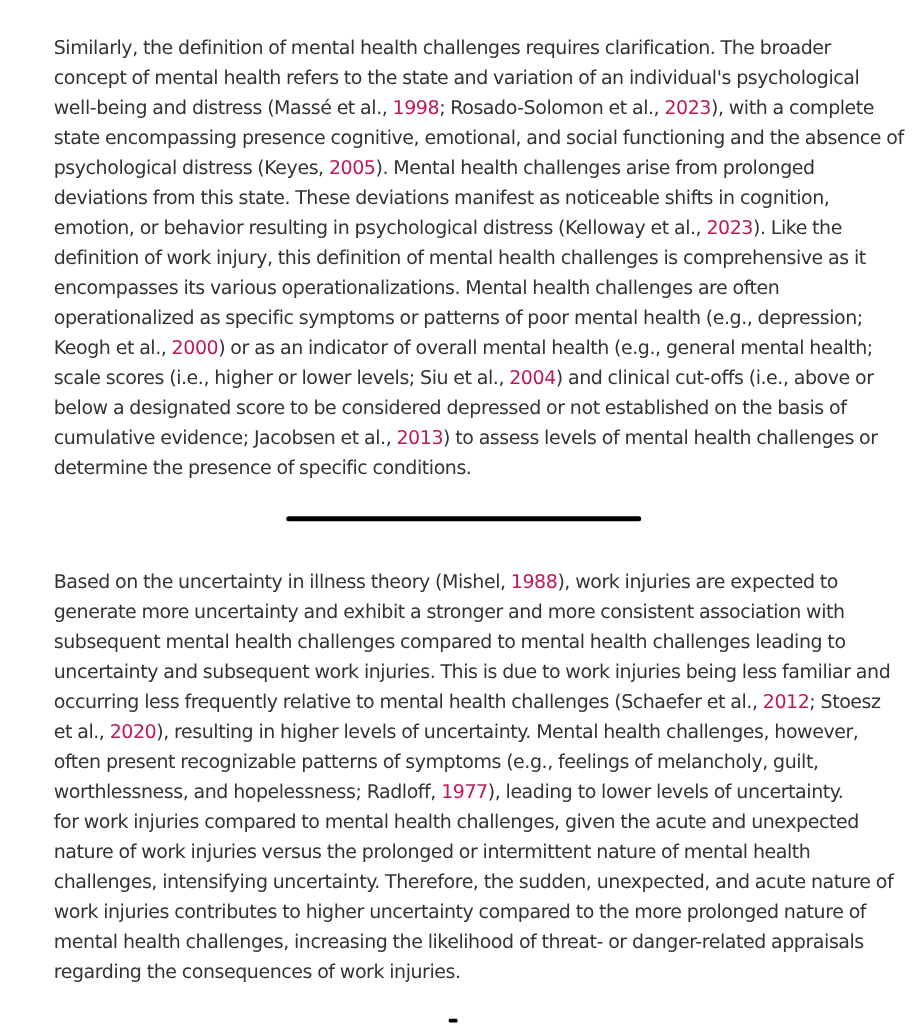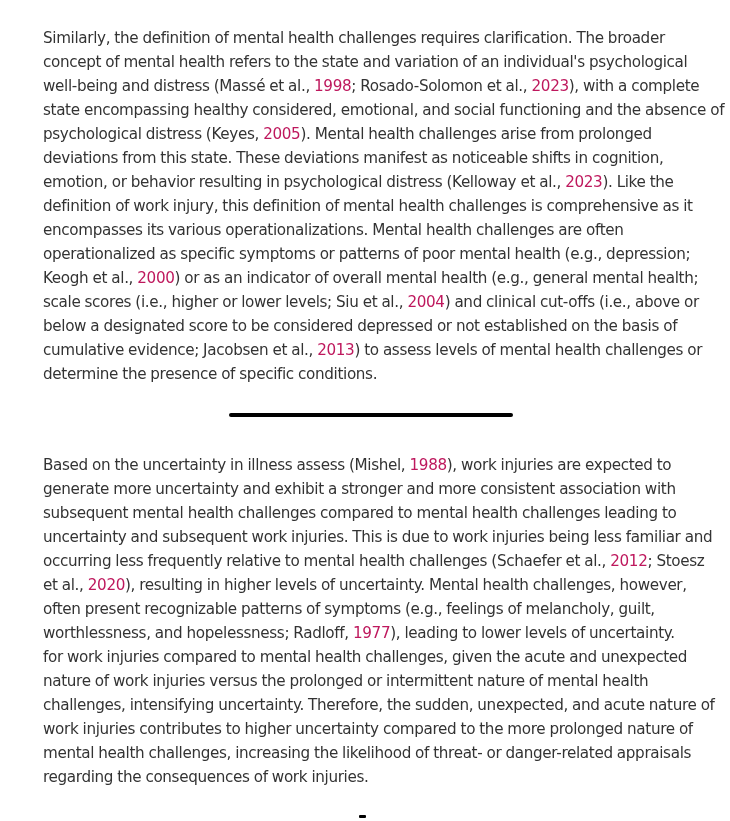--- a/index.html
+++ b/index.html
@@ -54,38 +54,38 @@
     border-radius: 1px;
   }
 </style>
 </head>
 <body>
 
 <div class="para" id="para-1">
     <span class="line"><span>Similarly, the definition of mental health challenges requires clarification. The broader</span></span>
     <span class="line"><span>concept of mental health refers to the state and variation of an individual's psychological</span></span>
     <span class="line"><span>well-being and distress (Massé et al., </span><a class="cite">1998</a><span>; Rosado-Solomon et al., </span><a class="cite">2023</a><span>), with a complete</span></span>
-    <span class="line"><span>state encompassing healthy considered, emotional, and social functioning and the absence of</span></span>
+    <span class="line"><span>state encompassing presence cognitive, emotional, and social functioning and the absence of</span></span>
     <span class="line"><span>psychological distress (Keyes, </span><a class="cite">2005</a><span>). Mental health challenges arise from prolonged</span></span>
     <span class="line"><span>deviations from this state. These deviations manifest as noticeable shifts in cognition,</span></span>
     <span class="line"><span>emotion, or behavior resulting in psychological distress (Kelloway et al., </span><a class="cite">2023</a><span>). Like the</span></span>
     <span class="line"><span>definition of work injury, this definition of mental health challenges is comprehensive as it</span></span>
     <span class="line"><span>encompasses its various operationalizations. Mental health challenges are often</span></span>
     <span class="line"><span>operationalized as specific symptoms or patterns of poor mental health (e.g., depression;</span></span>
     <span class="line"><span>Keogh et al., </span><a class="cite">2000</a><span>) or as an indicator of overall mental health (e.g., general mental health;</span></span>
     <span class="line"><span>scale scores (i.e., higher or lower levels; Siu et al., </span><a class="cite">2004</a><span>) and clinical cut-offs (i.e., above or</span></span>
     <span class="line"><span>below a designated score to be considered depressed or not established on the basis of</span></span>
     <span class="line"><span>cumulative evidence; Jacobsen et al., </span><a class="cite">2013</a><span>) to assess levels of mental health challenges or</span></span>
     <span class="line"><span>determine the presence of specific conditions.</span></span>
   </div>
 
 <div class="divider"></div>
 
 <div class="para" id="para-2">
-    <span class="line"><span>Based on the uncertainty in illness assess (Mishel, </span><a class="cite">1988</a><span>), work injuries are expected to</span></span>
+    <span class="line"><span>Based on the uncertainty in illness theory (Mishel, </span><a class="cite">1988</a><span>), work injuries are expected to</span></span>
     <span class="line"><span>generate more uncertainty and exhibit a stronger and more consistent association with</span></span>
     <span class="line"><span>subsequent mental health challenges compared to mental health challenges leading to</span></span>
     <span class="line"><span>uncertainty and subsequent work injuries. This is due to work injuries being less familiar and</span></span>
     <span class="line"><span>occurring less frequently relative to mental health challenges (Schaefer et al., </span><a class="cite">2012</a><span>; Stoesz</span></span>
     <span class="line"><span>et al., </span><a class="cite">2020</a><span>), resulting in higher levels of uncertainty. Mental health challenges, however,</span></span>
     <span class="line"><span>often present recognizable patterns of symptoms (e.g., feelings of melancholy, guilt,</span></span>
     <span class="line"><span>worthlessness, and hopelessness; Radloff, </span><a class="cite">1977</a><span>), leading to lower levels of uncertainty.</span></span>
     <span class="line"><span>for work injuries compared to mental health challenges, given the acute and unexpected</span></span>
     <span class="line"><span>nature of work injuries versus the prolonged or intermittent nature of mental health</span></span>
     <span class="line"><span>challenges, intensifying uncertainty. Therefore, the sudden, unexpected, and acute nature of</span></span>

